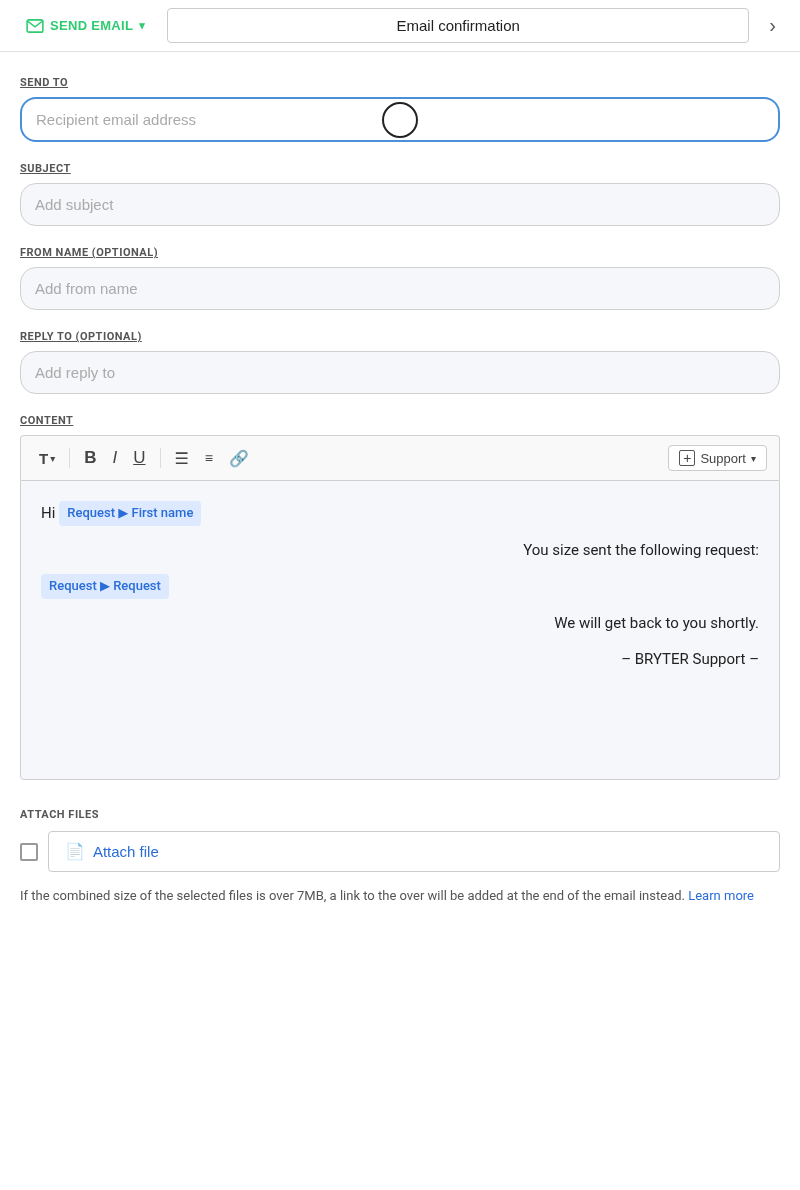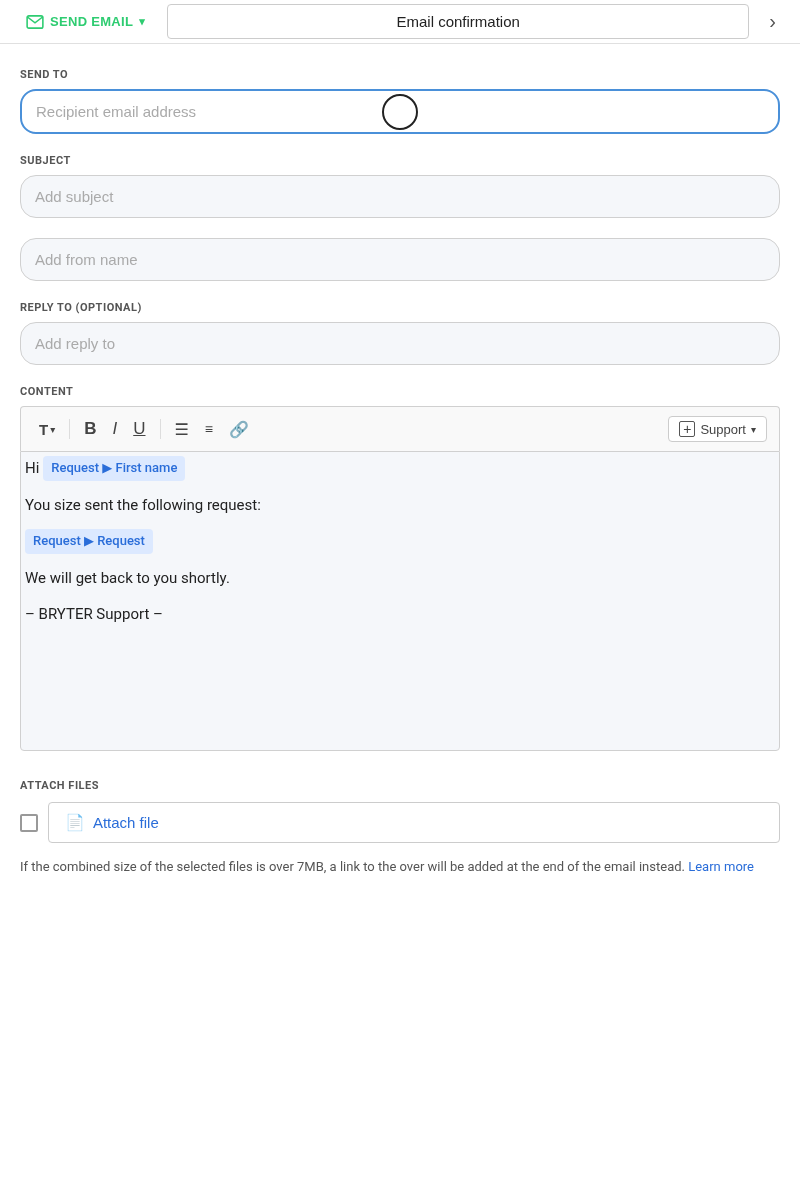--- a/index.html
+++ b/index.html
@@ -10,21 +10,21 @@
       min-height: 1190px;
       color: #222;
     }
 
     
     .top-bar {
       display: flex;
       align-items: center;
       border-bottom: 1px solid #e0e0e0;
       padding: 12px 16px;
-      height: 44px;
+      height: 52px;
       gap: 0;
     }
     .send-email-btn {
       display: flex;
       align-items: center;
       gap: 6px;
       color: #2ecc71;
       font-weight: 600;
       font-size: 13px;
       text-transform: uppercase;
@@ -68,20 +68,21 @@
       margin-bottom: 20px;
     }
 
     .field-label {
       font-size: 11px;
       font-weight: 700;
       color: #555;
       text-transform: uppercase;
       letter-spacing: 0.5px;
       margin-bottom: 8px;
+      text-decoration: underline;
     }
 
     .field-input {
       width: 100%;
       border: 1px solid #d0d0d0;
       border-radius: 16px;
       padding: 12px 14px;
       font-size: 15px;
       color: #888;
       background: #f5f7fa;
@@ -143,25 +144,26 @@
       background: #fff;
       font-size: 13px;
       cursor: pointer;
       color: #444;
     }
 
     .editor-area {
       border: 1px solid #d0d0d0;
       border-radius: 0 0 4px 4px;
       background: #f5f7fa;
-      padding: 4px;
+      padding: 20px;
       min-height: 300px;
       font-size: 15px;
       line-height: 1.6;
       color: #222;
+      text-align: right;
     }
 
     .editor-line {
       margin-bottom: 12px;
       display: flex;
       align-items: center;
       flex-wrap: wrap;
       gap: 4px;
     }
     .editor-line.block {
@@ -274,20 +276,21 @@
       <input class="field-input active" type="email" placeholder="Recipient email address" style="">
     </div>
   </div>
 
   <div class="field-section">
     <div class="field-label">SUBJECT</div>
     <input class="field-input" type="text" placeholder="Add subject" style="">
   </div>
 
   <div class="field-section">
+    <div class="field-label">FROM NAME (OPTIONAL)</div>
     <input class="field-input" type="text" placeholder="Add from name" style="">
   </div>
 
   <div class="field-section">
     <div class="field-label">REPLY TO (OPTIONAL)</div>
     <input class="field-input" type="text" placeholder="Add reply to" style="">
   </div>
 
   <div class="content-section">
     <div class="field-label">CONTENT</div>

